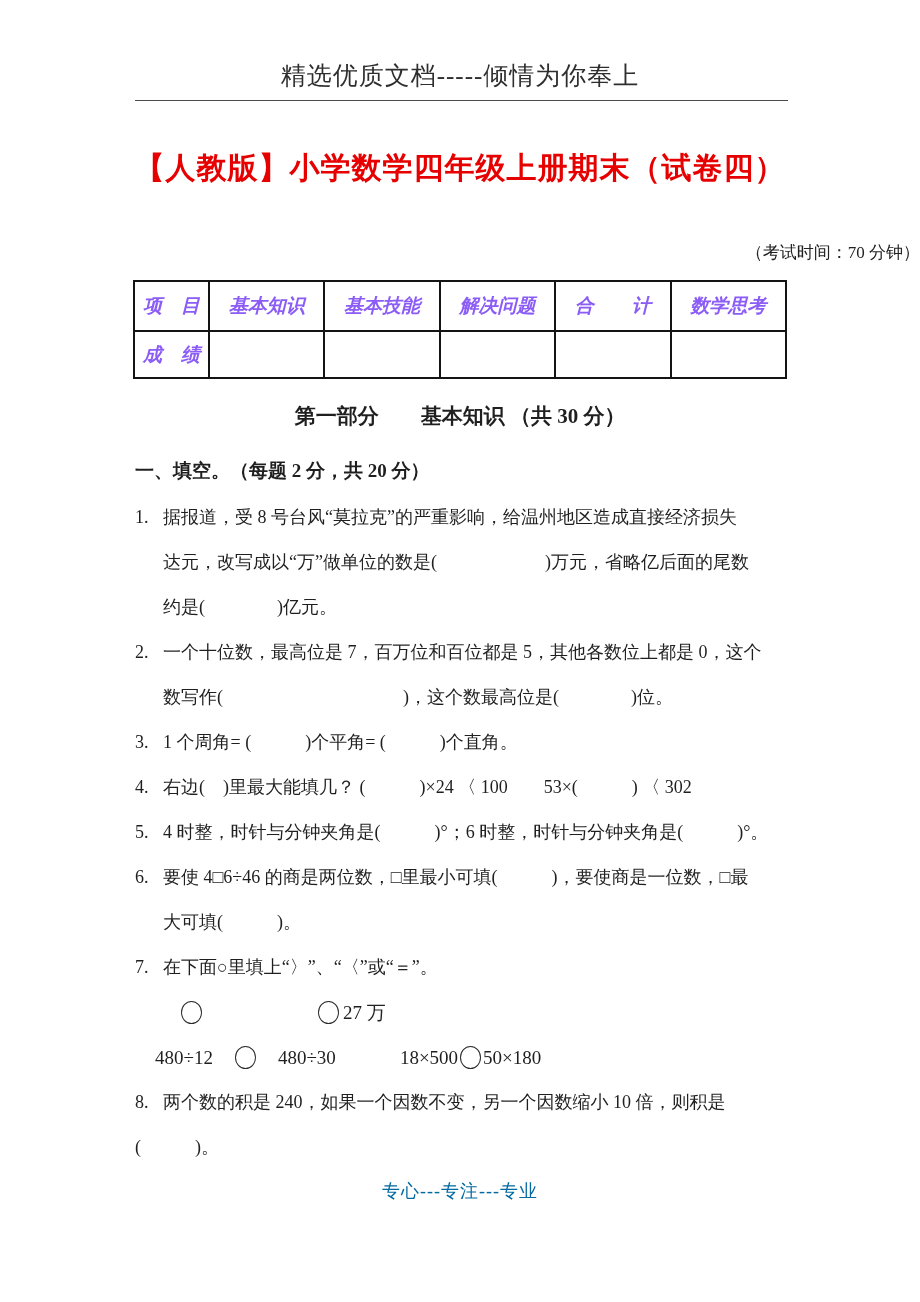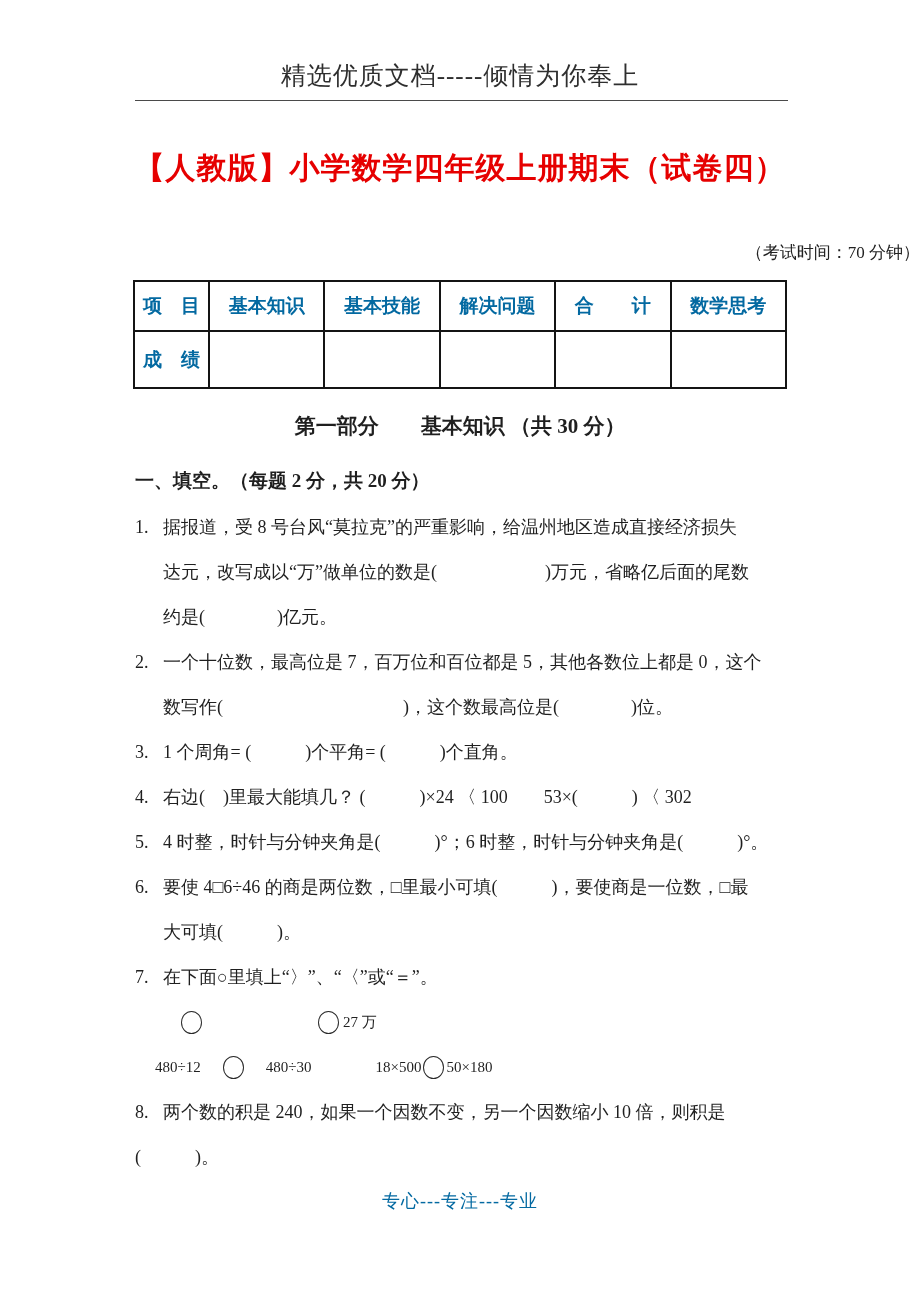--- a/index.html
+++ b/index.html
@@ -48,25 +48,26 @@
     width: 654px;
     border-collapse: collapse;
     table-layout: fixed;
     font-family: "Liberation Sans", "DejaVu Sans", sans-serif;
   }
   .score-table td {
     border: 2px solid #141414;
     text-align: center;
     font-size: 19px;
     font-weight: bold;
-    color: #0369a1;
+    color: #8b5cf6;
+    font-style: italic;
   }
   .score-table col.c0 { width: 75px; }
   .score-table tr.hdr td { height: 50px; }
-  .score-table tr.scr td { height: 57px; }
+  .score-table tr.scr td { height: 47px; }
   .section-heading {
     margin-top: 22px;
     text-align: center;
     font-size: 21px;
     line-height: 30px;
     font-weight: bold;
   }
   .sub-heading {
     margin: 25px 0 0 135px;
     font-size: 19px;
@@ -84,21 +85,21 @@
   .noindent { padding-left: 0; }
   .ring {
     display: inline-block;
     width: 21px;
     height: 23px;
     border: 1.6px solid #2a2a2a;
     border-radius: 50%;
     vertical-align: middle;
     margin: 0 2px;
   }
-  .cmp-row { display: flex; align-items: center; height: 45px; font-size: 15px; }
+  .cmp-row { display: flex; align-items: center; height: 45px; font-size: 19px; }
   .cmp-row .label { margin-left: 2px; }
   .r1-first { margin-left: 46px; }
   .r1-second { margin-left: 112px; display: inline-flex; align-items: center; }
   .r2-first { margin-left: 20px; display: inline-flex; align-items: center; gap: 20px; }
   .r2-second { margin-left: 64px; display: inline-flex; align-items: center; }
   .footer-note {
     margin-top: 8px;
     text-align: center;
     font-size: 18px;
     line-height: 26px;

